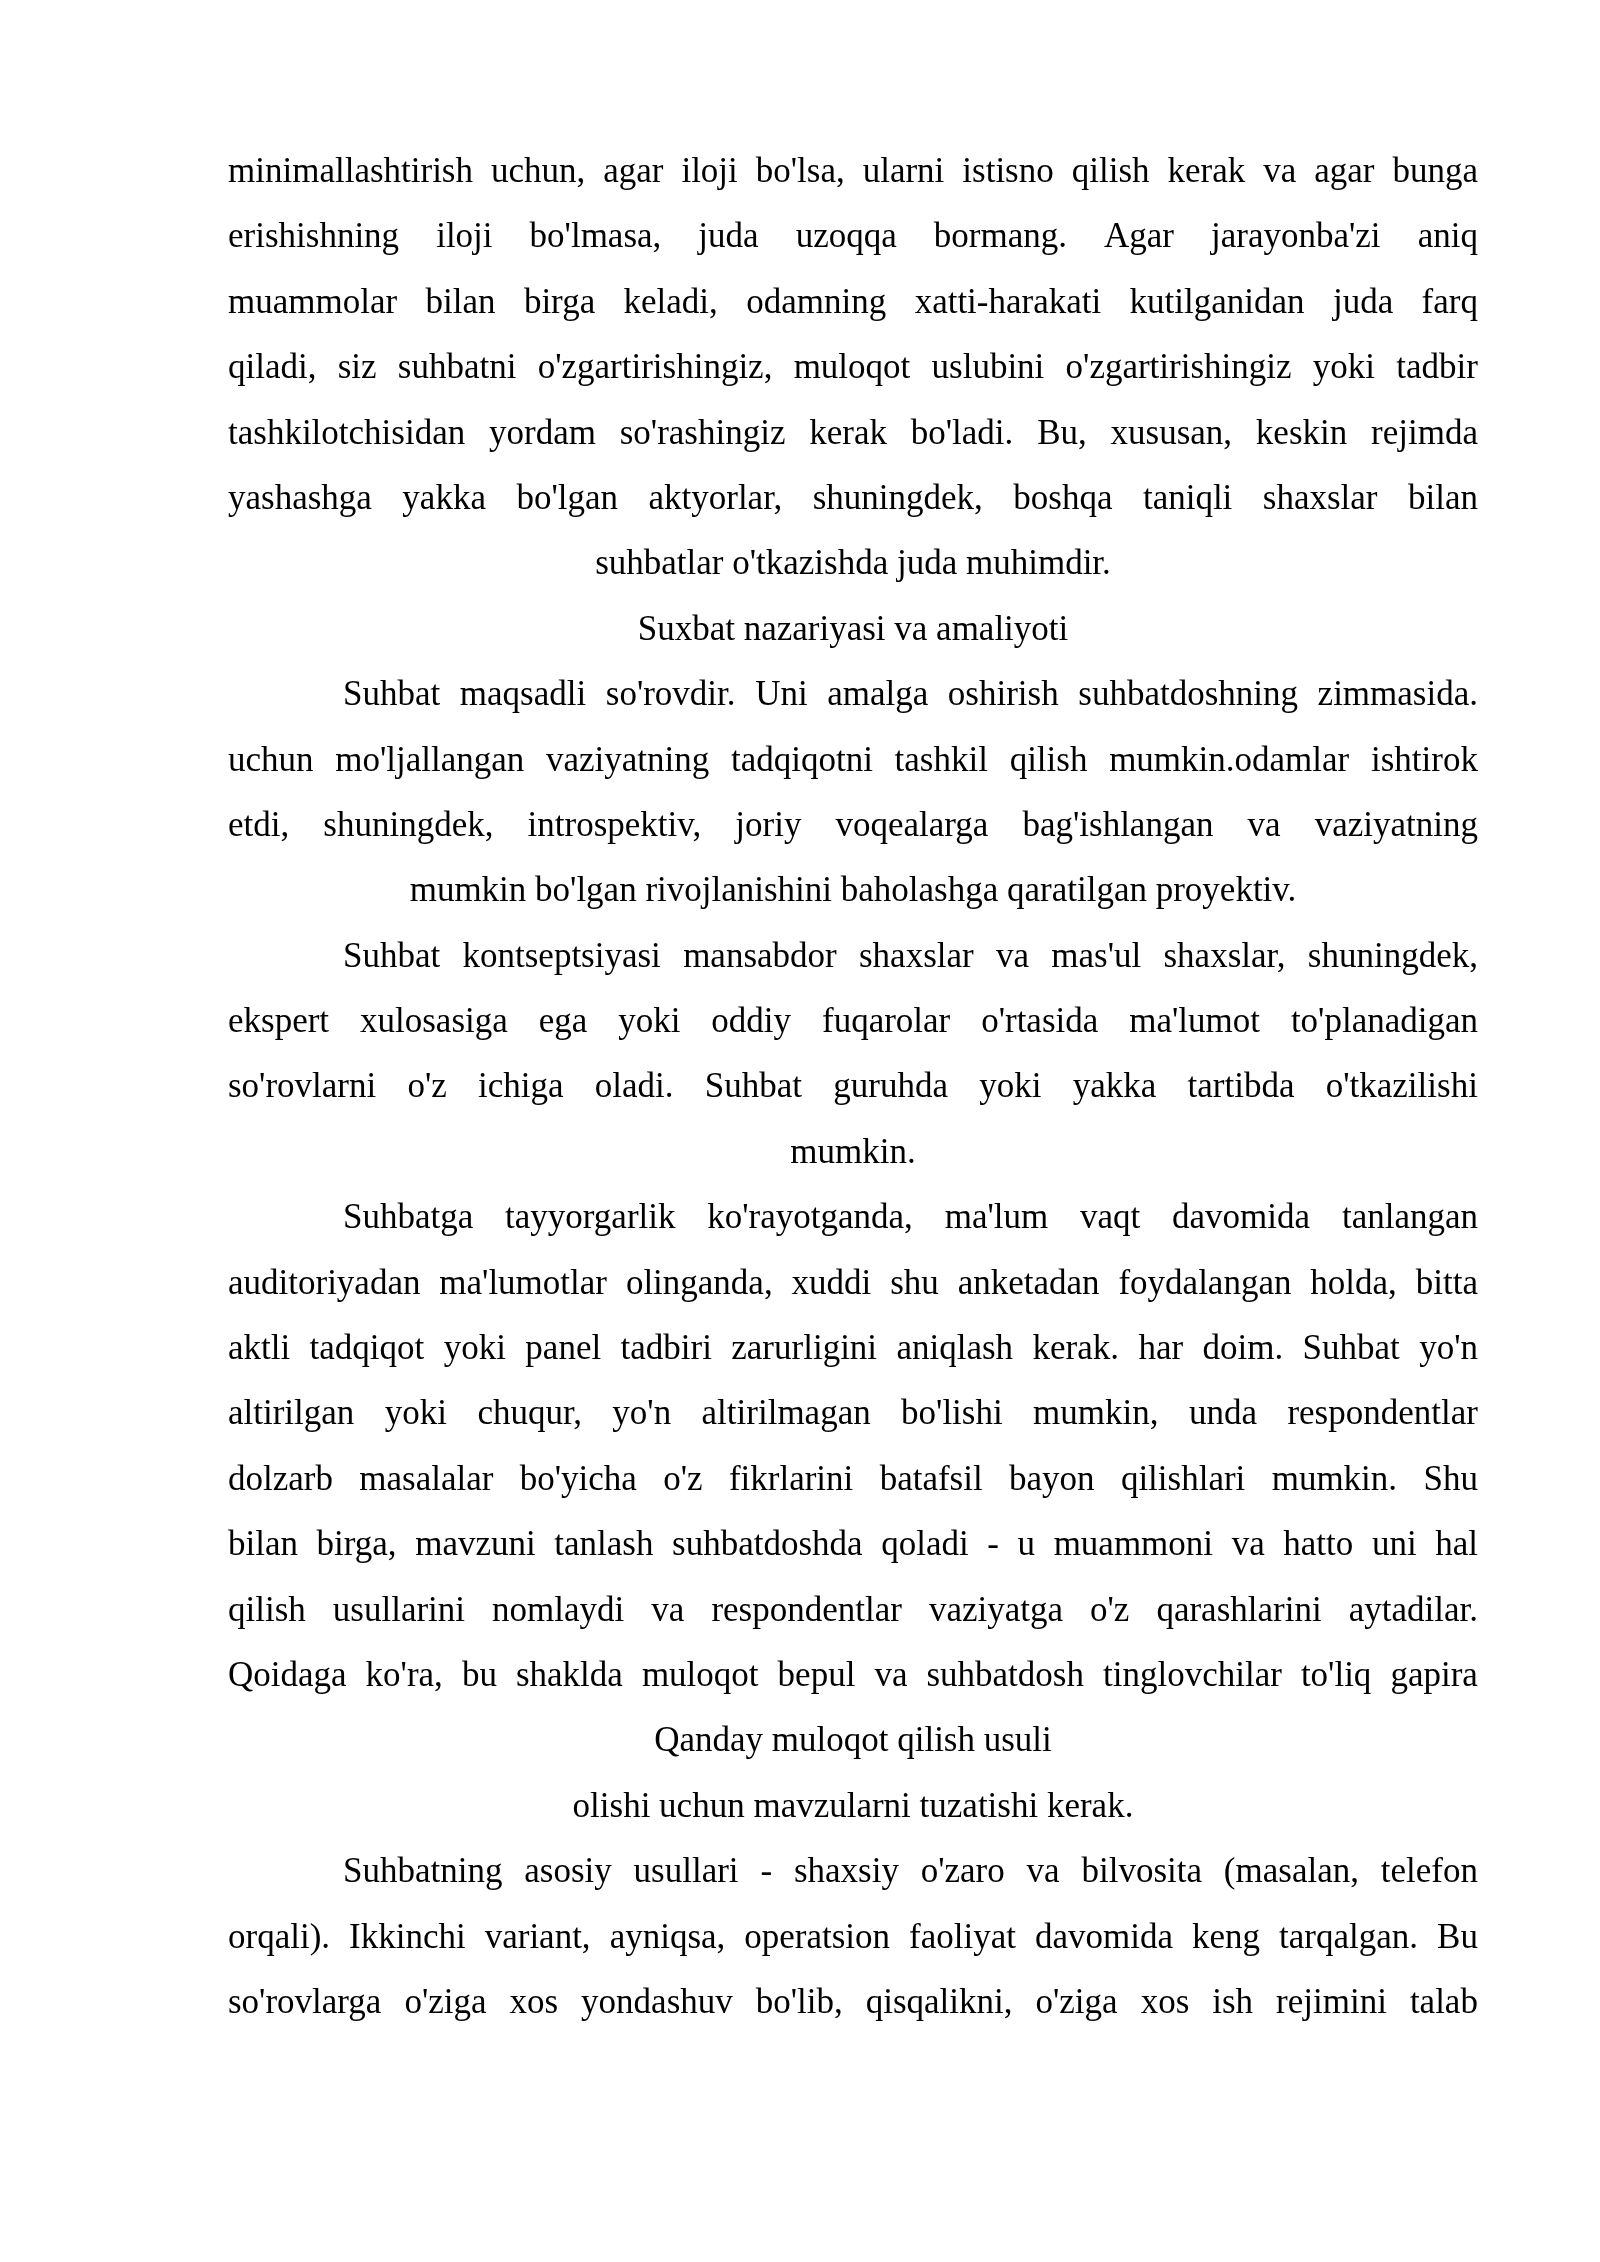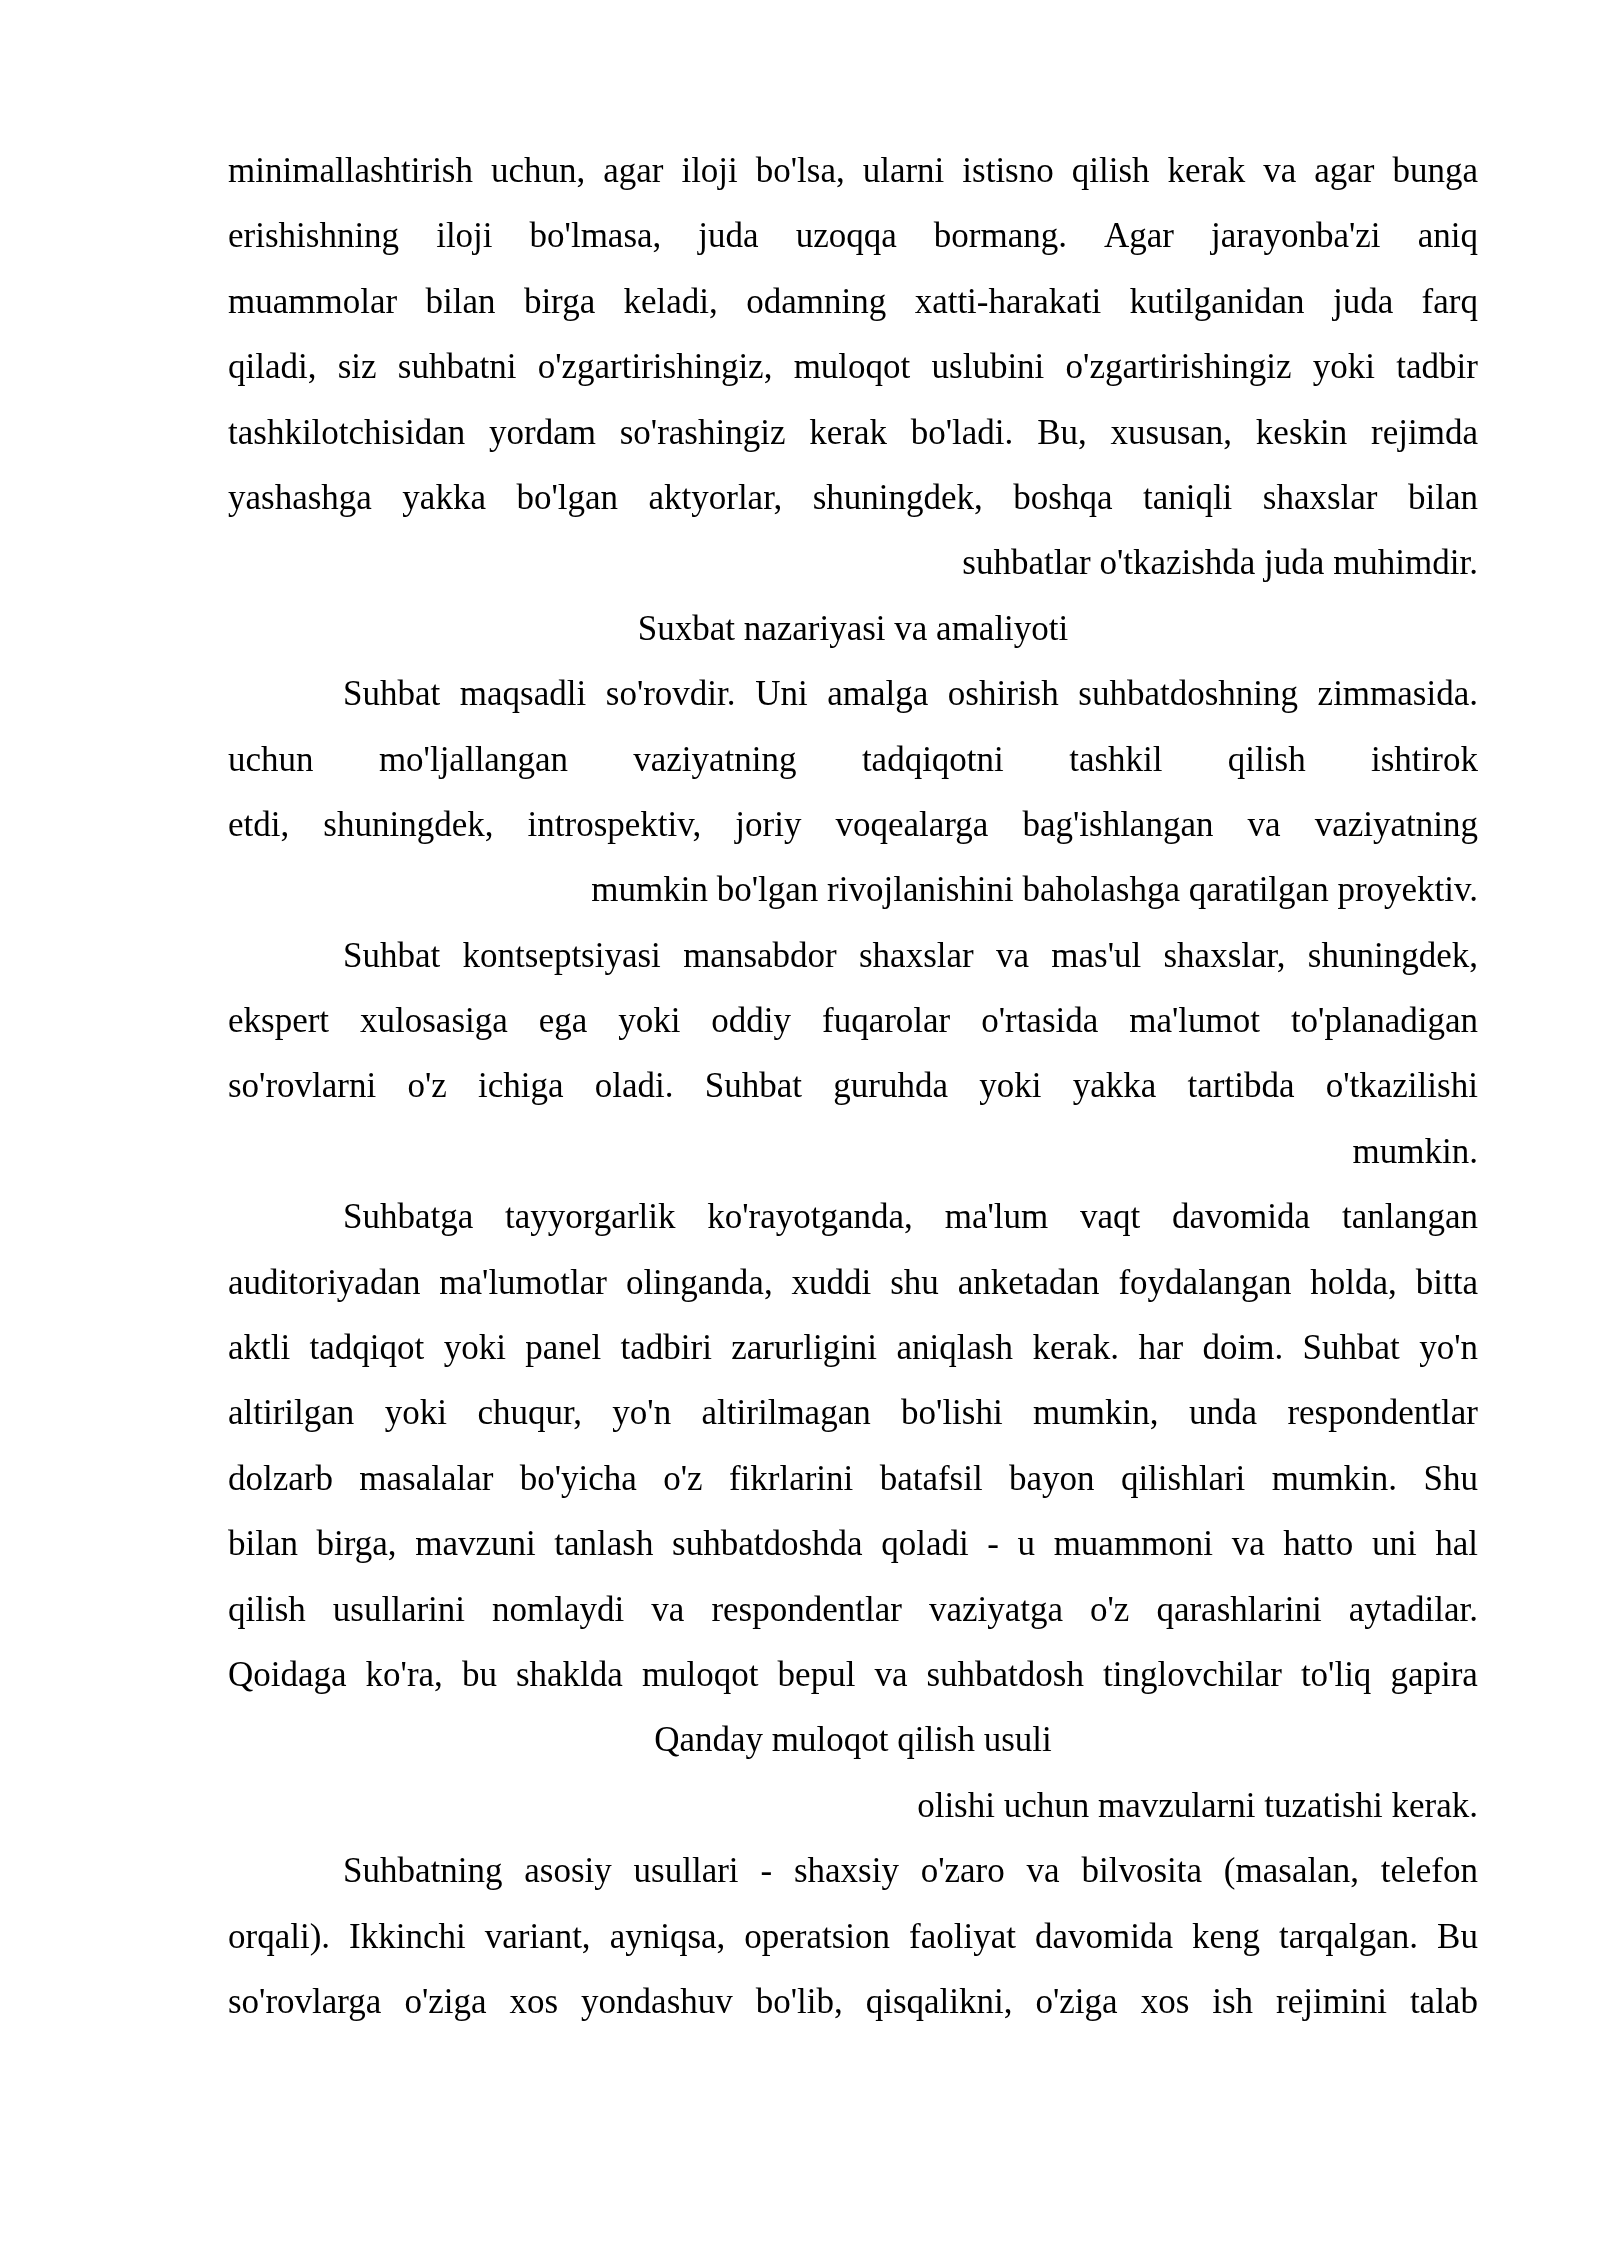--- a/index.html
+++ b/index.html
@@ -20,21 +20,21 @@
     top: 138px;
     width: 1250px;
     font-family: "Liberation Serif", "DejaVu Serif", serif;
     font-size: 35px;
     line-height: 65.4px;
     color: #000000;
   }
   .line {
     height: 65.4px;
     white-space: nowrap;
-    text-align: right;
+    text-align: center;
   }
   
   .line.just {
     display: flex;
     justify-content: space-between;
     align-items: baseline;
   }
   .line.just span { white-space: pre; }
   .line.indent { padding-left: 115px; }
   .line.heading {
@@ -129,20 +129,21 @@
         <span>suhbatdoshning</span>
         <span>zimmasida.</span>
       </div>
       <div class="line just">
         <span>uchun</span>
         <span>mo'ljallangan</span>
         <span>vaziyatning</span>
         <span>tadqiqotni</span>
         <span>tashkil</span>
         <span>qilish</span>
+        <span>mumkin.odamlar</span>
         <span>ishtirok</span>
       </div>
       <div class="line just">
         <span>etdi,</span>
         <span>shuningdek,</span>
         <span>introspektiv,</span>
         <span>joriy</span>
         <span>voqealarga</span>
         <span>bag'ishlangan</span>
         <span>va</span>

